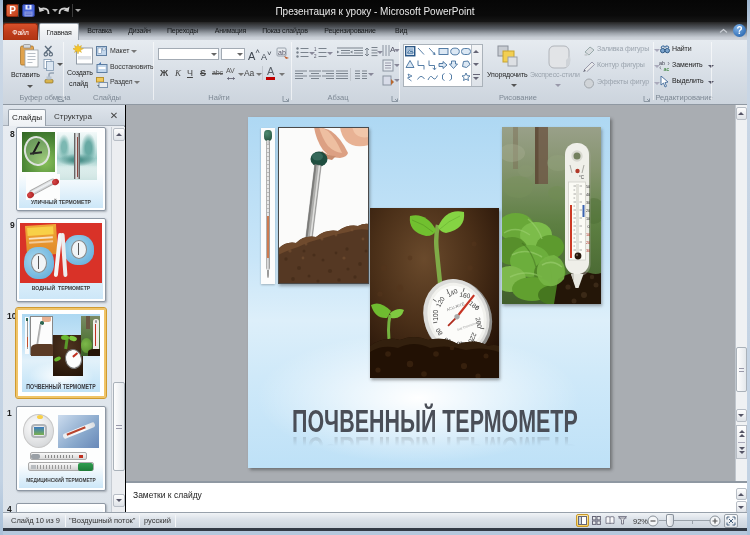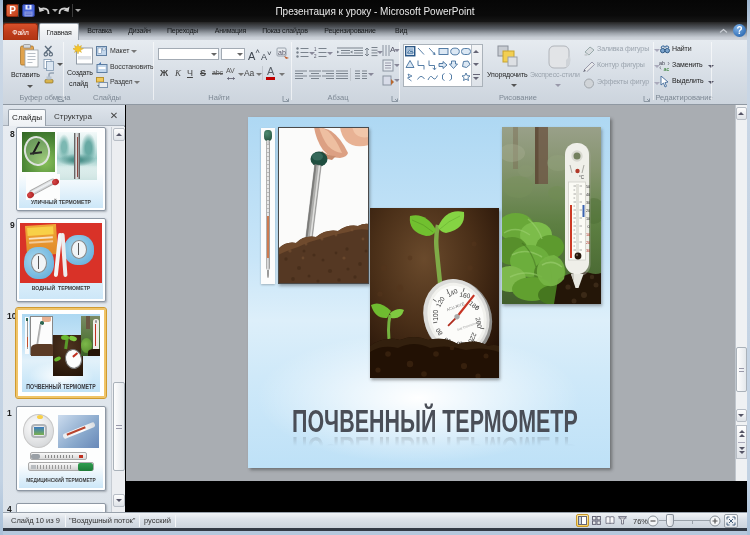--- a/index.html
+++ b/index.html
@@ -691,20 +691,27 @@
     <div class="abs" style="left:0px;top:304px;width:11px;height:13px;background:linear-gradient(#fdfdfd,#dfe3e8);border:1px solid #b8bec6;border-radius:2px"></div>
     <div class="darr abs" style="left:2px;top:309px;border-top-color:#556"></div>
     <div class="abs" style="left:0px;top:320px;width:11px;height:34px;background:linear-gradient(#fdfdfd,#dfe3e8);border:1px solid #b8bec6">
       <div class="darr abs" style="left:2px;top:4px;border-top-color:#556;transform:rotate(180deg)"></div>
       <div class="darr abs" style="left:2px;top:8px;border-top-color:#556;transform:rotate(180deg)"></div>
       <div class="abs" style="left:1px;top:16px;width:7px;height:1px;background:#aab"></div>
       <div class="darr abs" style="left:2px;top:21px;border-top-color:#556"></div>
       <div class="darr abs" style="left:2px;top:25px;border-top-color:#556"></div>
     </div>
   </div>
+  <div id="notes">
+      <span>Заметки к слайду</span>
+    <div class="abs" style="left:610px;top:5px;width:11px;height:12px;background:linear-gradient(#fdfdfd,#dfe3e8);border:1px solid #b8bec6;border-radius:2px"></div>
+    <div class="darr abs" style="left:612px;top:10px;border-top-color:#556;transform:rotate(180deg)"></div>
+    <div class="abs" style="left:610px;top:18px;width:11px;height:12px;background:linear-gradient(#fdfdfd,#dfe3e8);border:1px solid #b8bec6;border-radius:2px"></div>
+    <div class="darr abs" style="left:612px;top:23px;border-top-color:#556"></div>
+  </div>
   <div id="status">
     <div class="abs" style="left:8px;top:3px">Слайд 10 из 9</div>
     <div class="sdiv" style="left:62px"></div>
     <div class="abs" style="left:66px;top:3px">"Воздушный поток"</div>
     <div class="sdiv" style="left:136px"></div>
     <div class="abs" style="left:141px;top:3px">русский</div>
     <div class="sdiv" style="left:172px"></div>
     <div class="abs" style="left:573px;top:1px;width:13px;height:13px;background:linear-gradient(#fde8a8,#f8d060);border:1px solid #c89828;border-radius:2px"></div>
     <svg class="abs" style="left:575px;top:3px" width="9" height="9" viewBox="0 0 9 9">
         <rect x="0.5" y="0.5" width="8" height="8" fill="#fff" stroke="#667"></rect>
@@ -718,21 +725,21 @@
           <rect x="5" y="5" width="3.4" height="3.4"></rect>
         </g>
       </svg>
     <svg class="abs" style="left:602px;top:3px" width="10" height="9" viewBox="0 0 10 9">
         <path d="M1 1 Q3 0.2 5 1 Q7 0.2 9 1 L9 7.5 Q7 6.8 5 7.5 Q3 6.8 1 7.5 Z M5 1 L5 7.5" fill="#f8f8fa" stroke="#667" stroke-width=".8"></path>
       </svg>
     <svg class="abs" style="left:615px;top:3px" width="9" height="9" viewBox="0 0 9 9">
         <path d="M0.5 0.5 L8.5 0.5 L5.5 4 L5.5 8 L3.5 8 L3.5 4 Z" fill="#e8eaec" stroke="#667" stroke-width=".8"></path>
         <path d="M0.5 2 L8.5 2" stroke="#667" stroke-width=".8"></path>
       </svg>
-    <div class="abs" style="left:630px;top:4px;font-size:7.5px">76%</div>
+    <div class="abs" style="left:630px;top:4px;font-size:7.5px">92%</div>
     <svg class="abs" style="left:644px;top:2px" width="12" height="12" viewBox="0 0 12 12">
         <circle cx="6" cy="6" r="5" fill="#f4f6f8" stroke="#8a929a"></circle>
         <path d="M3.5 6 h5" stroke="#555" stroke-width="1.2"></path>
       </svg>
     <div class="abs" style="left:656px;top:7px;width:58px;height:1px;background:#9aa2aa"></div>
     <div class="abs" style="left:689px;top:7px;width:1px;height:4px;background:#9aa2aa"></div>
     <div class="abs" style="left:663px;top:1px;width:8px;height:13px;background:linear-gradient(90deg,#fdfdfd,#d8dde3);border:1px solid #88909a;border-radius:2px 2px 40% 40%"></div>
     <div class="abs" style="left:674px;top:7px;width:0px"></div>
     <svg class="abs" style="left:706px;top:2px" width="12" height="12" viewBox="0 0 12 12">
         <circle cx="6" cy="6" r="5" fill="#f4f6f8" stroke="#8a929a"></circle>

